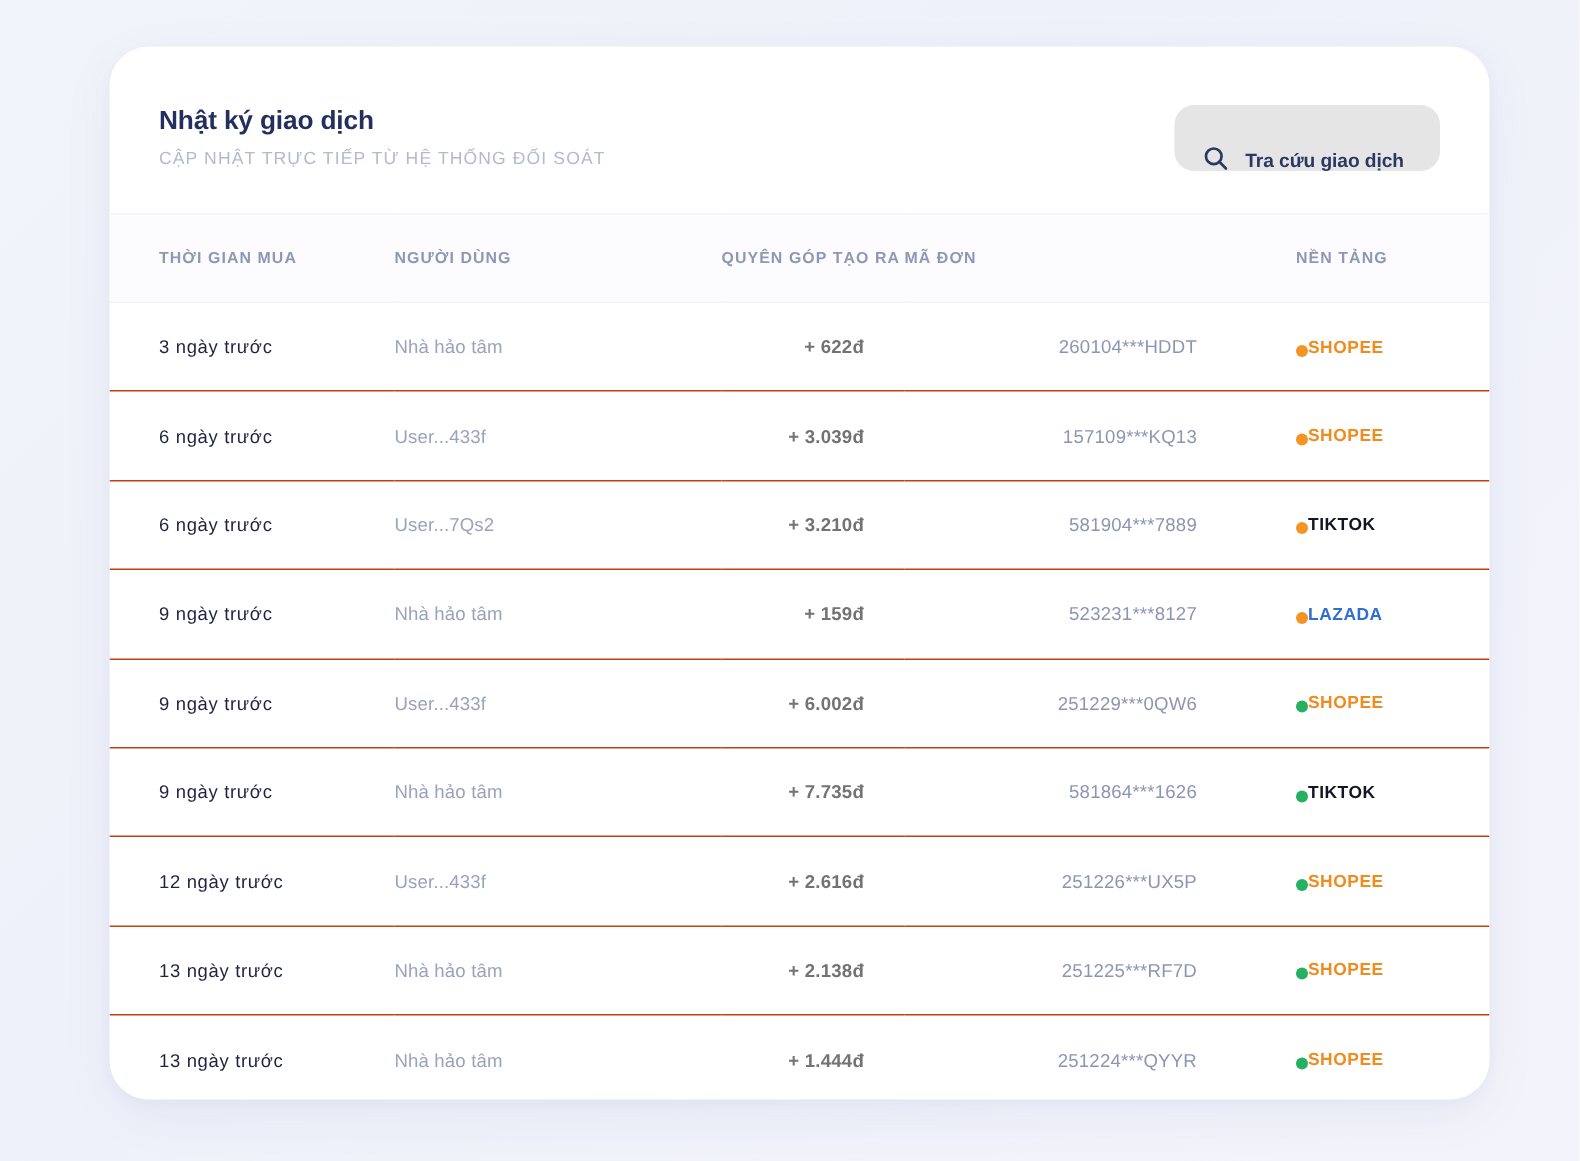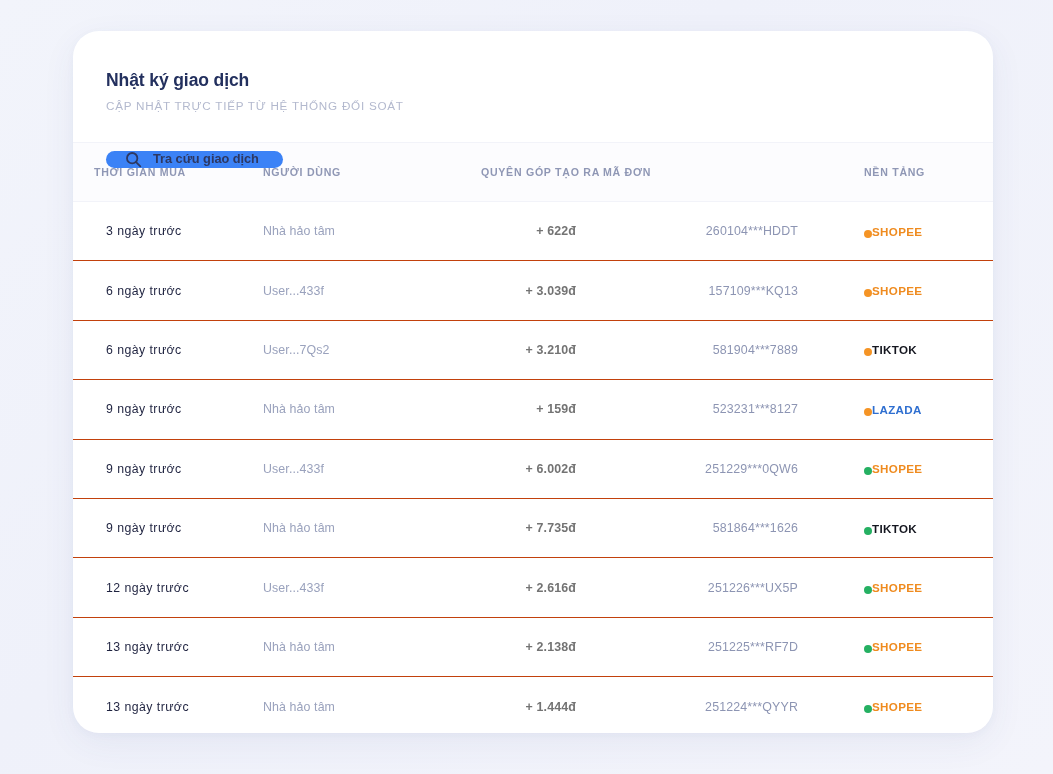--- a/index.html
+++ b/index.html
@@ -33,21 +33,20 @@
   }
 
   
   .card-head {
     position: relative;
     height: 111px;
     padding: 0 33px;
     display: flex;
     align-items: flex-start;
     justify-content: space-between;
-    flex-direction: column;
   }
 
   .titles { padding-top: 39px; }
 
   .card-title {
     font-size: 17.5px;
     font-weight: bold;
     color: #23305e;
     letter-spacing: -0.1px;
     line-height: 1.25;
@@ -60,25 +59,25 @@
     letter-spacing: 0.75px;
     text-transform: uppercase;
     white-space: nowrap;
   }
 
   
   .search-pill {
     margin-top: 39px;
     height: 44px;
     padding: 0 24px 0 19px;
-    background: #3b82f6;
+    background: #e5e5e5;
     border: none;
     border-radius: 13px;
     display: flex;
-    align-items: flex-start;
+    align-items: flex-end;
     gap: 11px;
     cursor: pointer;
     font-family: inherit;
   }
 
   .search-pill .sicon {
     width: 17px; height: 17px;
     display: block;
     flex: 0 0 auto;
   }
@@ -118,21 +117,21 @@
   }
   .tbl tbody tr:last-child td { border-bottom: none; }
 
   
   .c-time { width: 190px; }
   .c-user { width: 218px; }
   .c-amt  { width: 122px; margin-left: 32px; }
   .c-code { width: 195px; }
   .c-plat { width: 195px; }
 
-  th.c-time { text-align: left; padding-left: 21px; }
+  th.c-time { text-align: left; padding-left: 33px; }
   th.c-user { text-align: left; }
   th.c-amt  { text-align: left; }
   th.c-code { text-align: left; }
   th.c-plat { text-align: left; padding-left: 66px; }
 
   td.c-time { text-align: left; padding-left: 33px; }
   td.c-user { text-align: left; }
   td.c-amt  { text-align: right; padding-right: 27px; }
   td.c-code { text-align: right; }
   td.c-plat { text-align: left; padding-left: 66px; }

